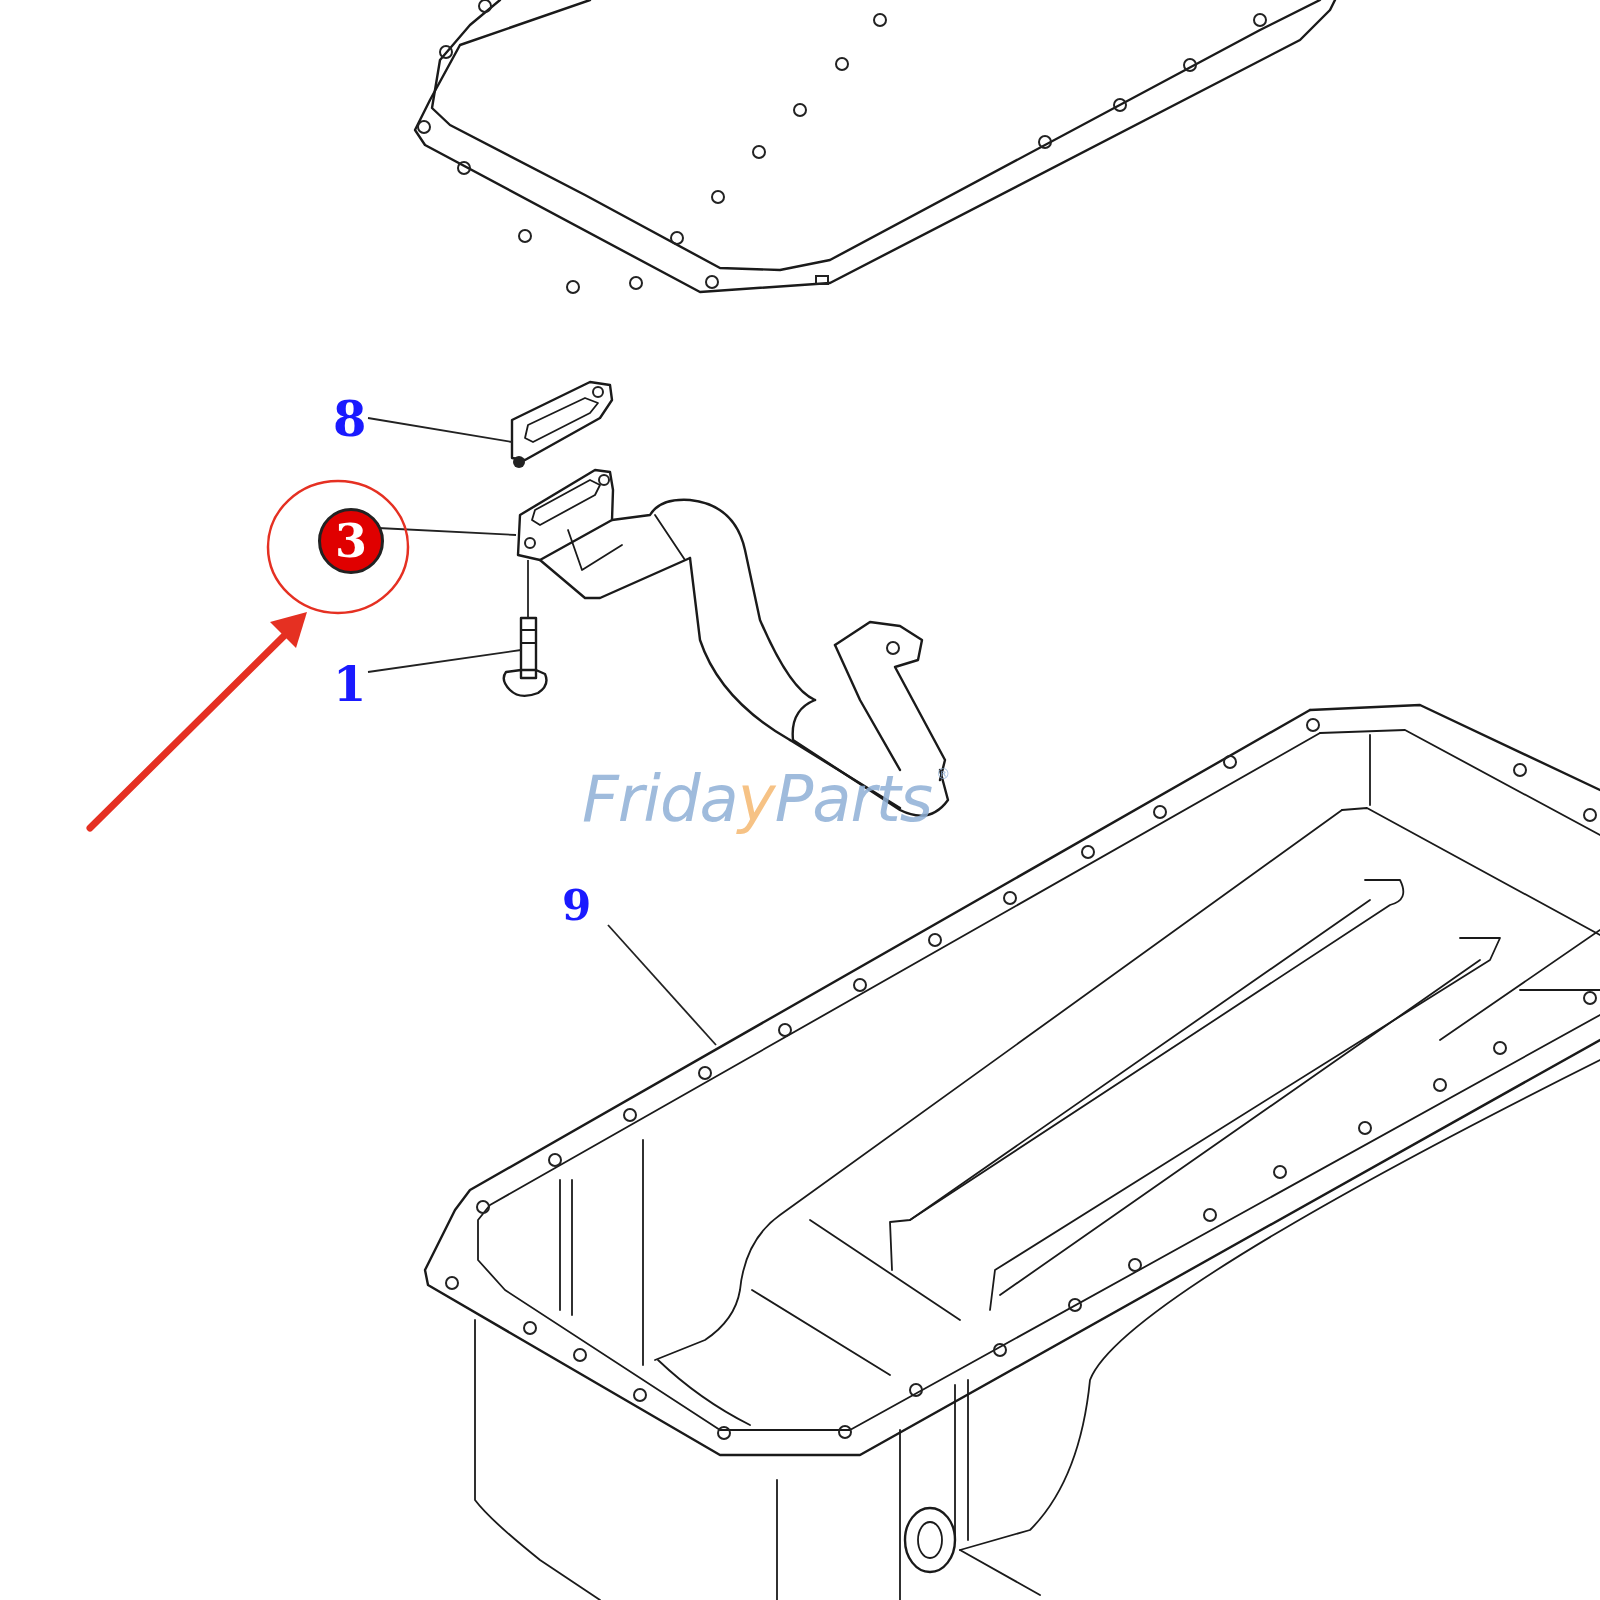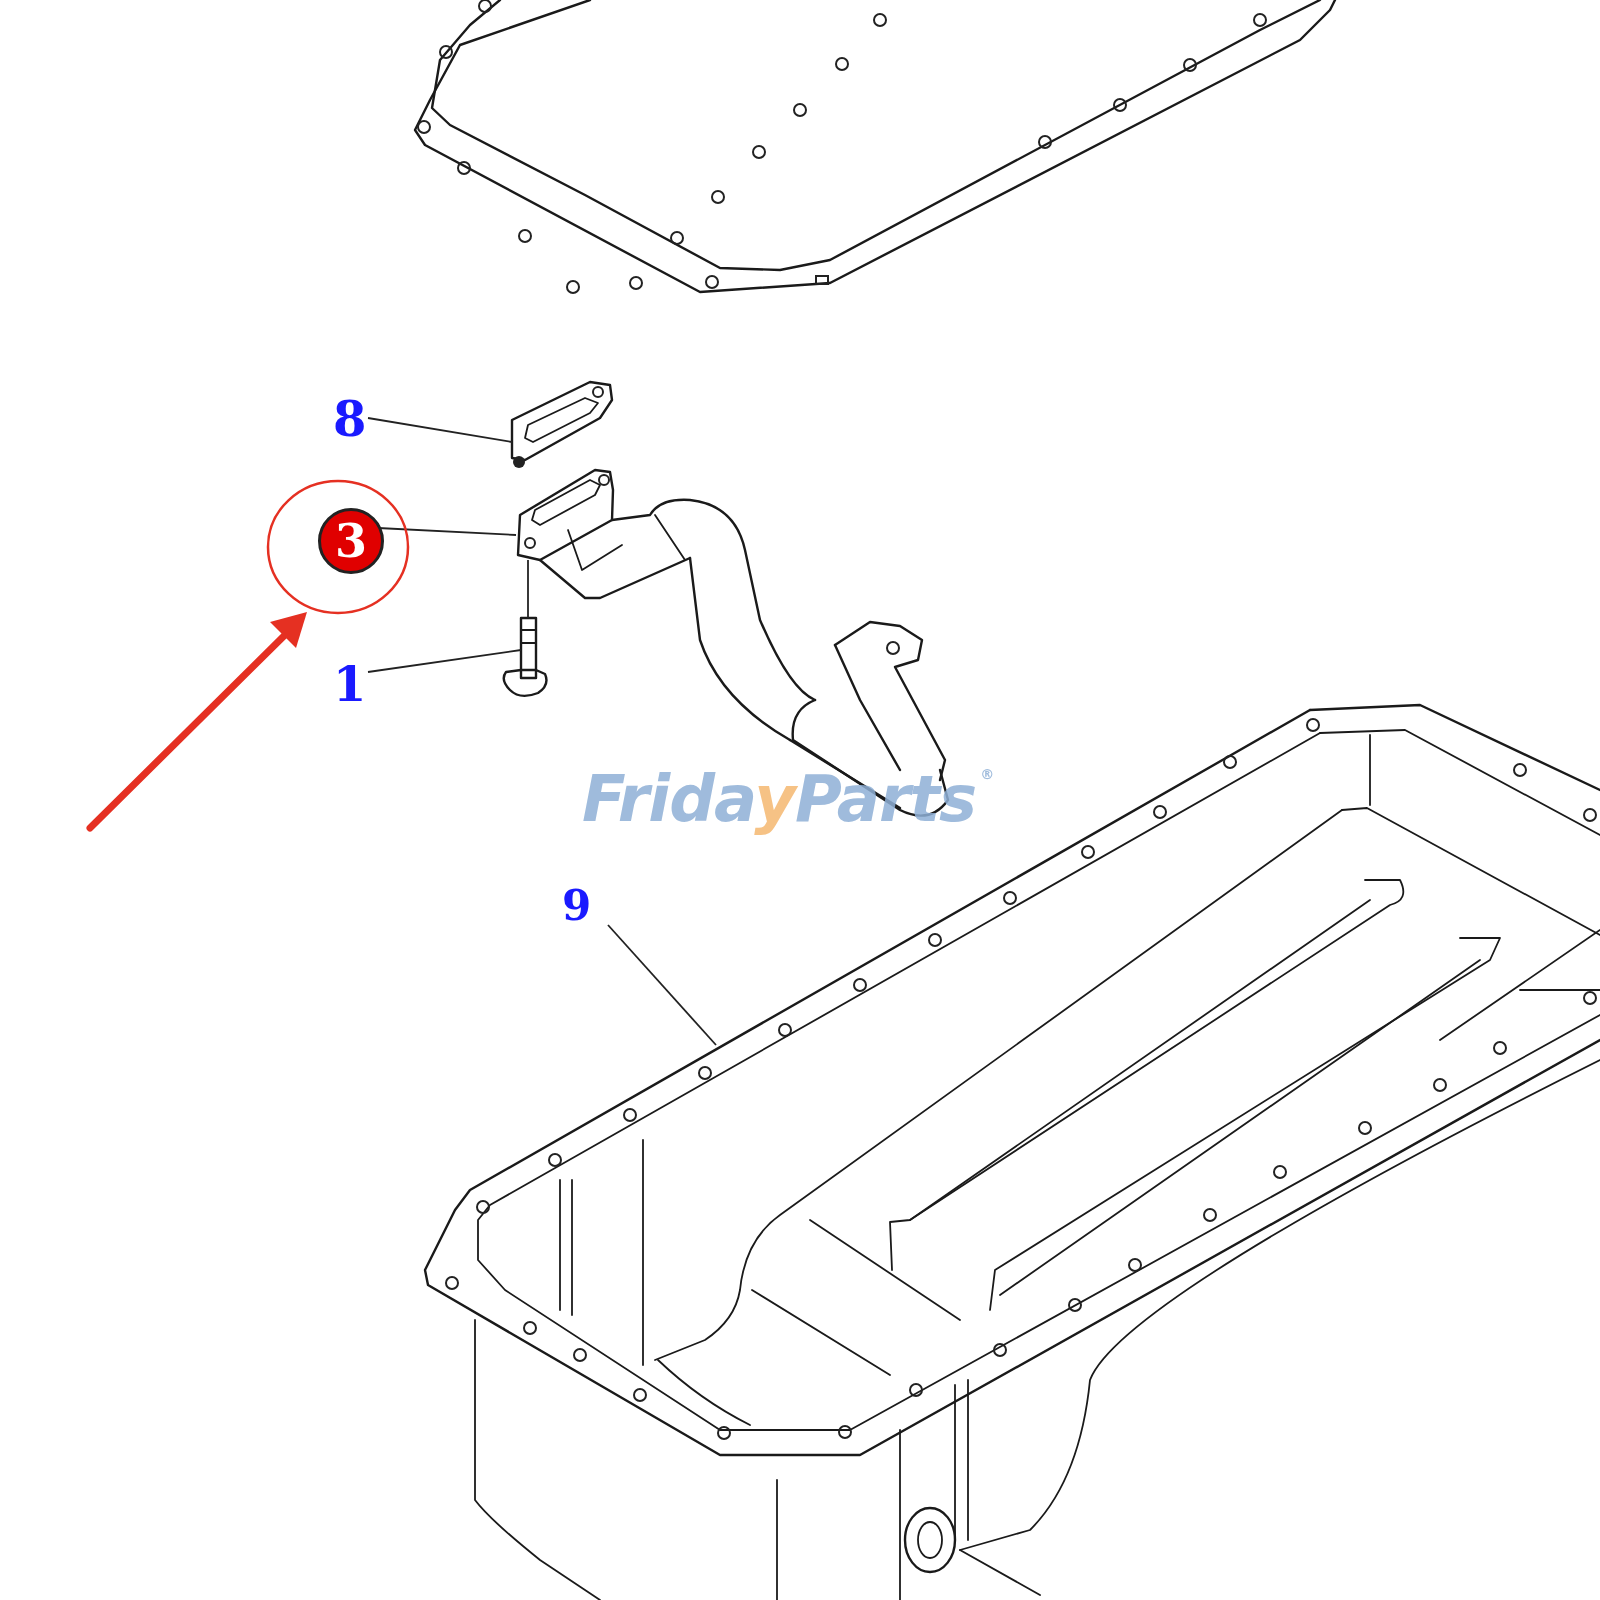--- a/index.html
+++ b/index.html
@@ -4,21 +4,21 @@
 <style>
   html, body { margin: 0; padding: 0; background: #ffffff; }
   body { width: 1600px; height: 1600px; overflow: hidden; position: relative; font-family: "DejaVu Serif", serif; }
   #canvas { position: absolute; left: 0; top: 0; width: 1600px; height: 1600px; }
   .ln { fill: none; stroke: #1a1a1a; stroke-width: 2.4; stroke-linejoin: round; stroke-linecap: round; }
   .ln-thin { fill: none; stroke: #1a1a1a; stroke-width: 1.8; stroke-linejoin: round; stroke-linecap: round; }
   .hole { fill: none; stroke: #222; stroke-width: 2; }
   .leader { fill: none; stroke: #222; stroke-width: 1.8; }
   .label { position: absolute; font-family: "DejaVu Serif", serif; font-weight: bold; color: #1a1aff; font-size: 48px; line-height: 1; cursor: pointer; }
   .badge { position: absolute; width: 66px; height: 66px; border-radius: 50%; background: #e00000; border: 3px solid #222; box-sizing: border-box; display: flex; align-items: center; justify-content: center; color: #ffffff; font-family: "DejaVu Serif", serif; font-weight: bold; font-size: 46px; cursor: pointer; }
-  .watermark { position: absolute; left: 582px; top: 762px; font-family: "DejaVu Sans", sans-serif; font-style: italic; font-weight: bold; font-size: 64px; color: #8fb0d6; opacity: 0.85; letter-spacing: -1px; pointer-events: none; }
+  .watermark { position: absolute; left: 582px; top: 762px; font-family: "DejaVu Sans", sans-serif; font-style: italic; font-weight: normal; font-size: 64px; color: #8fb0d6; opacity: 0.85; letter-spacing: -1px; pointer-events: none; }
   .watermark .reg { font-size: 14px; vertical-align: top; position: relative; top: 4px; margin-left: 4px; font-style: normal; }
 </style>
 </head>
 <body>
 
 <svg id="canvas" viewBox="0 0 1600 1600" xmlns="http://www.w3.org/2000/svg">
 
   <g>
     <path class="ln" d="M 590 0 L 460 45 L 430 100 L 415 130 L 425 145 L 700 292 L 830 283 L 1300 40 L 1330 10 L 1335 0"></path>
     <path class="ln" d="M 500 0 L 470 25 L 440 60 L 432 108 L 450 125 L 585 195 L 720 268 L 780 270 L 830 260 L 1260 30 L 1280 20 L 1320 0"></path>

